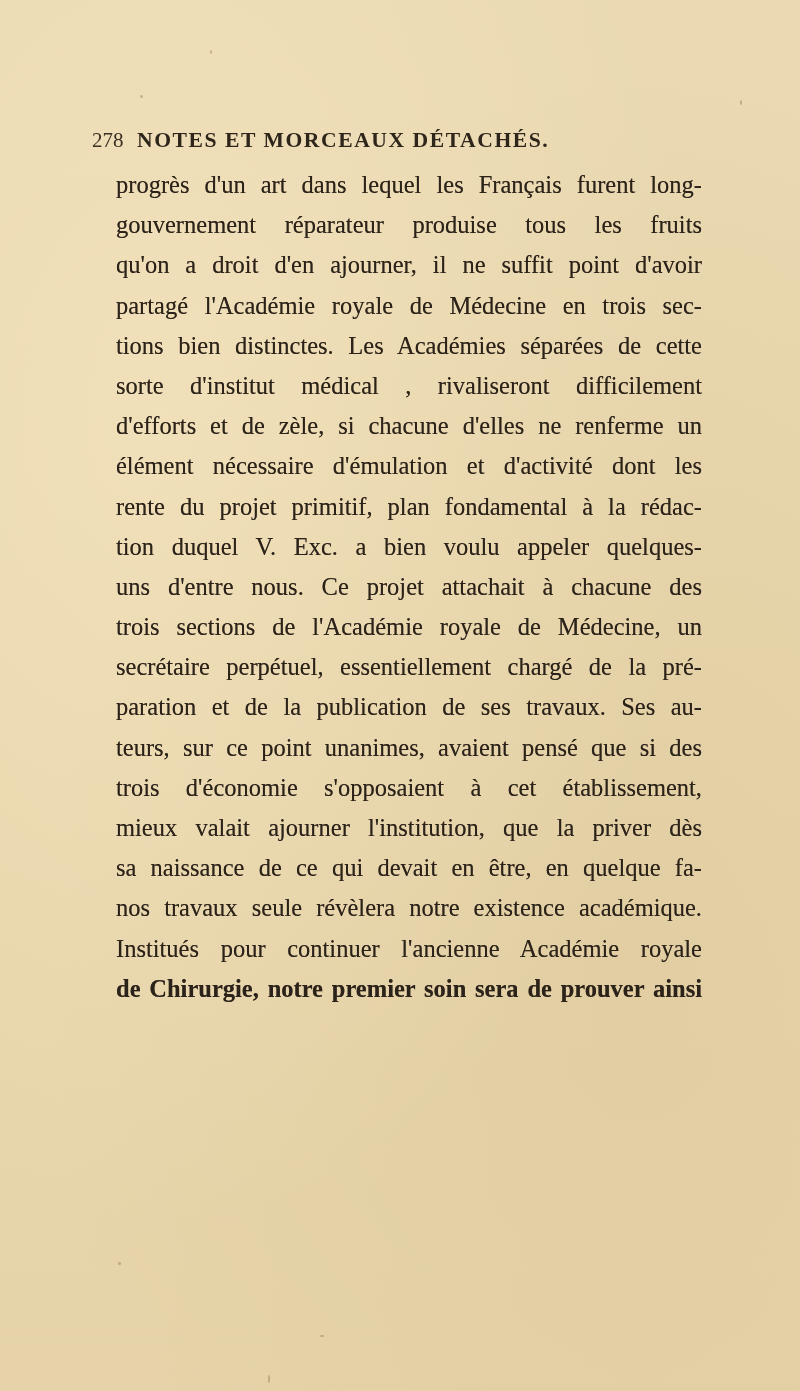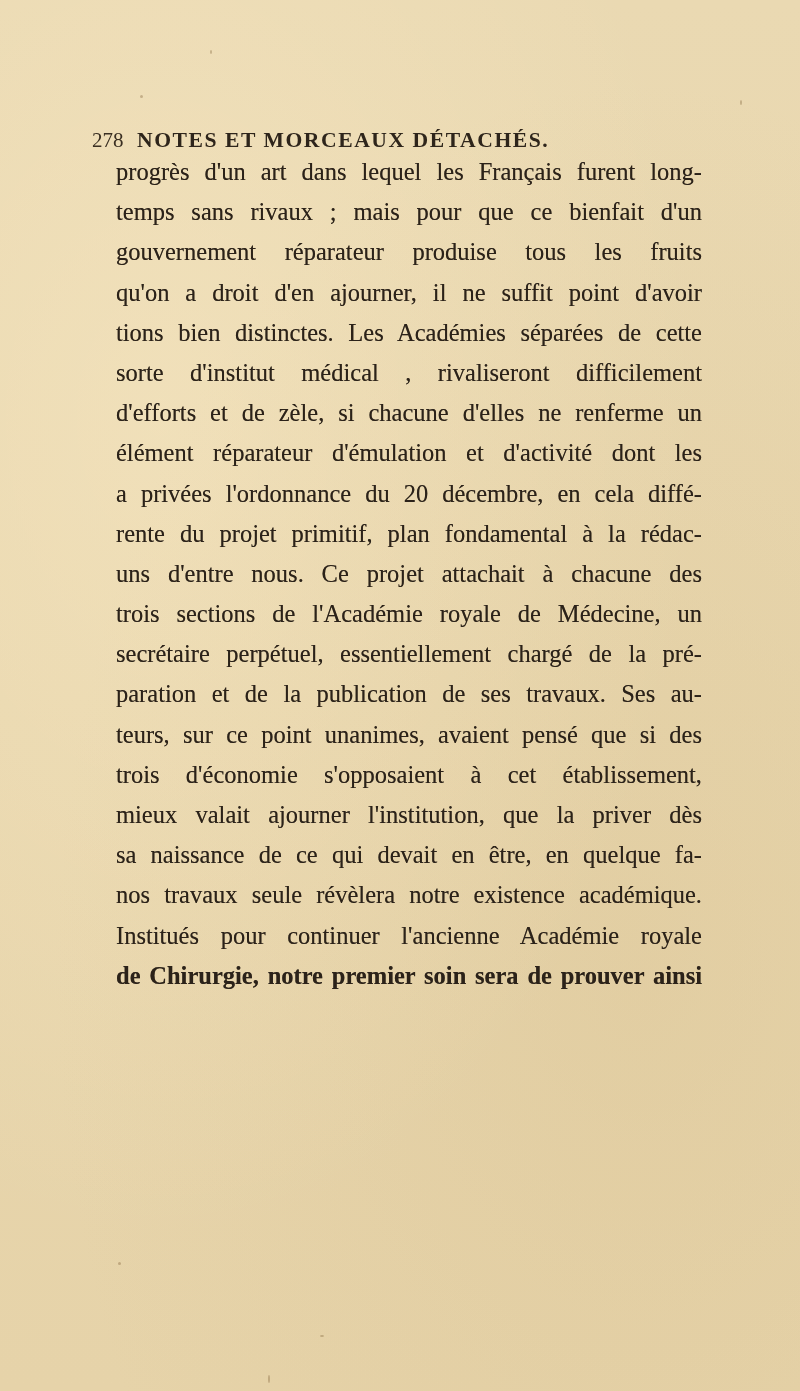--- a/index.html
+++ b/index.html
@@ -46,21 +46,21 @@
       letter-spacing: 1.5px;
       font-weight: bold;
       color: #2e251b;
       text-transform: uppercase;
       transform: scaleX(1.03);
       transform-origin: left;
     }
     .body-text {
       position: absolute;
       left: 116px;
-      top: 152px;
+      top: 165px;
       width: 586px;
     }
     .line {
       height: 40.2px;
       line-height: 40.2px;
       font-size: 24.5px;
       white-space: nowrap;
       text-align: justify;
       text-align-last: justify;
       color: #2b2219;
@@ -88,29 +88,29 @@
   <div class="speck" style="left:118px;top:1262px;width:3px;height:3px;"></div>
   <div class="speck" style="left:740px;top:100px;width:2px;height:5px;"></div>
 
   <div class="running-head">
     <span class="page-number">278</span>
     <span class="head-title">NOTES ET MORCEAUX DÉTACHÉS.</span>
   </div>
 
   <div class="body-text">
     <div class="line">progrès d'un art dans lequel les Français furent long-</div>
-    <div class="line">temps sans rivaux ; mais pour que ce bienfait d'un</div>
     <div class="line">gouvernement réparateur produise tous les fruits</div>
     <div class="line">qu'on a droit d'en ajourner, il ne suffit point d'avoir</div>
+    <div class="line">partagé l'Académie royale de Médecine en trois sec-</div>
     <div class="line">tions bien distinctes. Les Académies séparées de cette</div>
     <div class="line">sorte d'institut médical , rivaliseront difficilement</div>
     <div class="line">d'efforts et de zèle, si chacune d'elles ne renferme un</div>
-    <div class="line">élément réparateur d'émulation et d'activité dont les</div>
-    <div class="line">a privées l'ordonnance du 20 décembre, en cela diffé-</div>
+    <div class="line">élément nécessaire d'émulation et d'activité dont les</div>
     <div class="line">rente du projet primitif, plan fondamental à la rédac-</div>
+    <div class="line">tion duquel V. Exc. a bien voulu appeler quelques-</div>
     <div class="line">uns d'entre nous. Ce projet attachait à chacune des</div>
     <div class="line">trois sections de l'Académie royale de Médecine, un</div>
     <div class="line">secrétaire perpétuel, essentiellement chargé de la pré-</div>
     <div class="line">paration et de la publication de ses travaux. Ses au-</div>
     <div class="line">teurs, sur ce point unanimes, avaient pensé que si des</div>
     <div class="line">trois d'économie s'opposaient à cet établissement,</div>
     <div class="line">mieux valait ajourner l'institution, que la priver dès</div>
     <div class="line">sa naissance de ce qui devait en être, en quelque fa-</div>
     <div class="line">nos travaux seule révèlera notre existence académique.</div>
     <div class="line">Institués pour continuer l'ancienne Académie royale</div>

